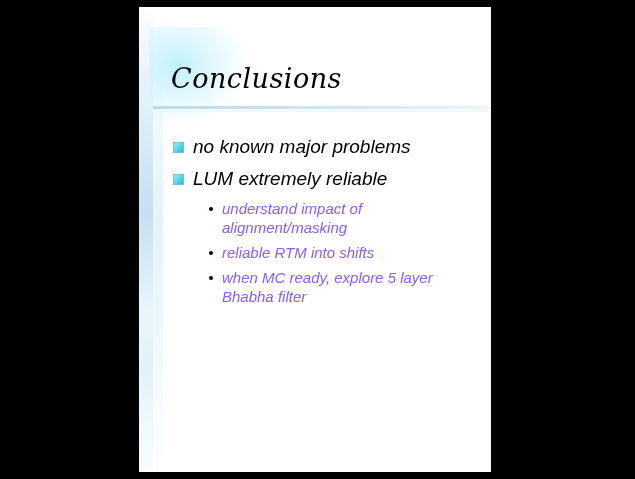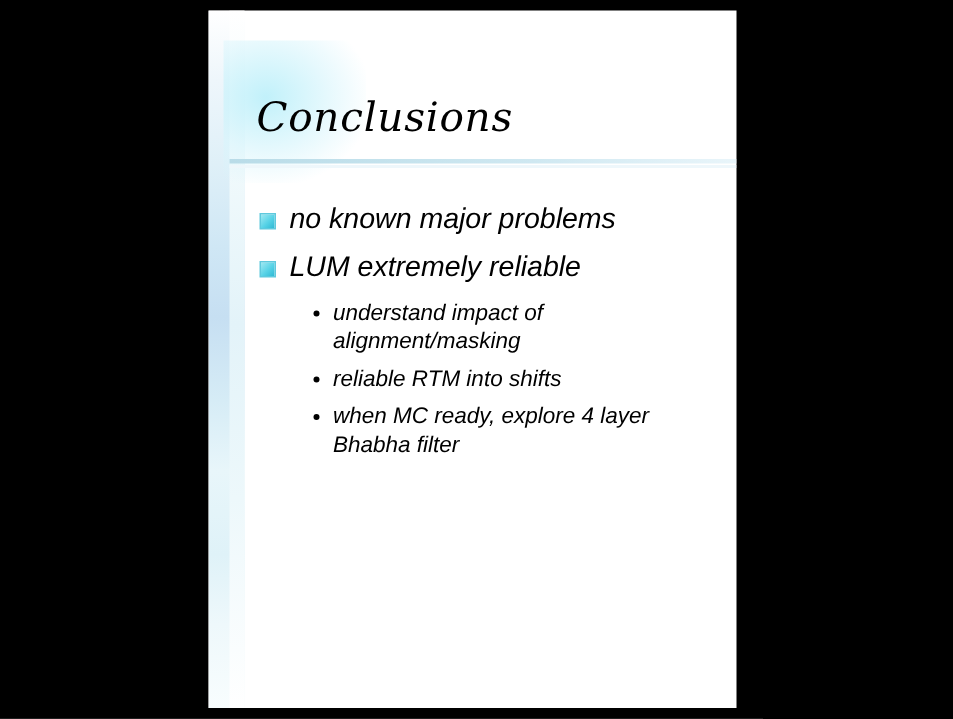--- a/index.html
+++ b/index.html
@@ -155,21 +155,21 @@
     border-radius: 50%;
     background: #000000;
     margin-top: 8px;
     margin-right: 9px;
     flex: 0 0 auto;
   }
   .l2-text {
     font-family: "Liberation Sans", sans-serif;
     font-style: italic;
     font-size: 15px;
-    color: #000000;
+    color: #8b5cf6;
     line-height: 19px;
     max-width: 232px;
   }
 </style>
 </head>
 <body>
 
 <div id="screen">
 
   <div id="slide">
@@ -201,19 +201,19 @@
         <div class="l2">
           <span class="l2-marker"></span>
           <span class="l2-text">understand impact of alignment/masking</span>
         </div>
         <div class="l2">
           <span class="l2-marker"></span>
           <span class="l2-text">reliable RTM into shifts</span>
         </div>
         <div class="l2">
           <span class="l2-marker"></span>
-          <span class="l2-text">when MC ready, explore 4 layer Bhabha filter</span>
+          <span class="l2-text">when MC ready, explore 5 layer Bhabha filter</span>
         </div>
       </div>
 
     </div>
   </div>
 </div>
 
 </body></html>

